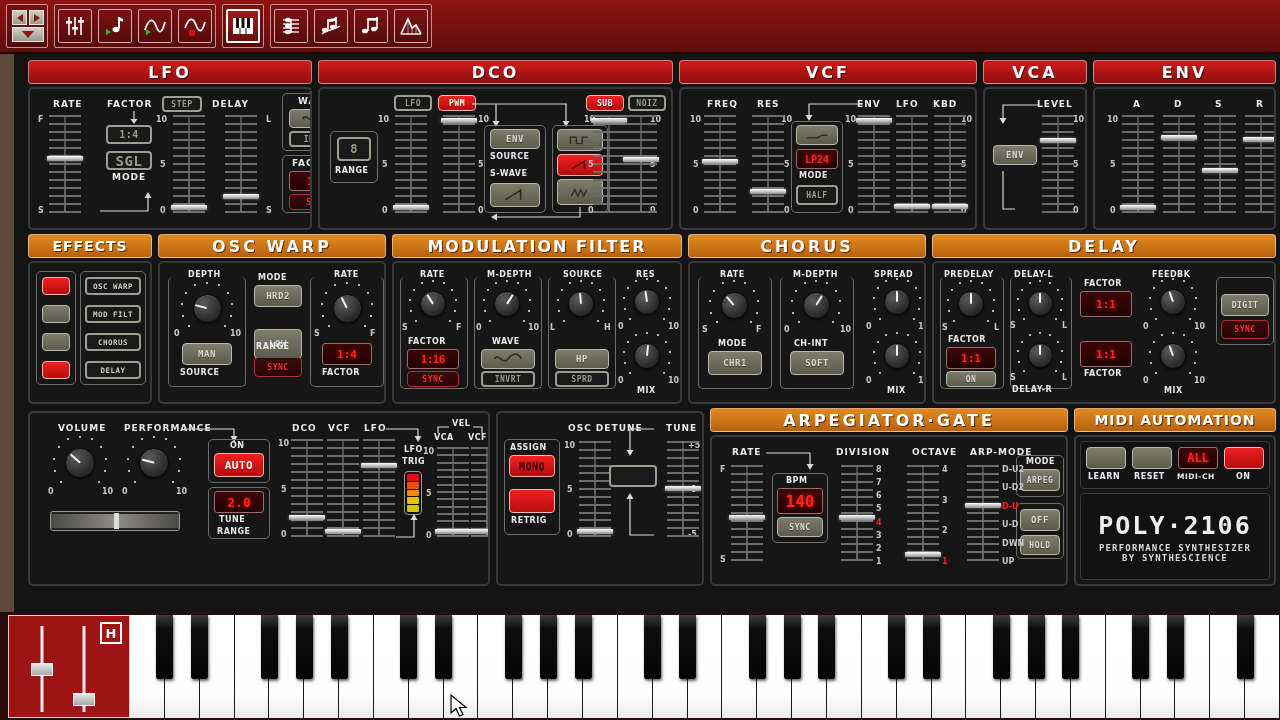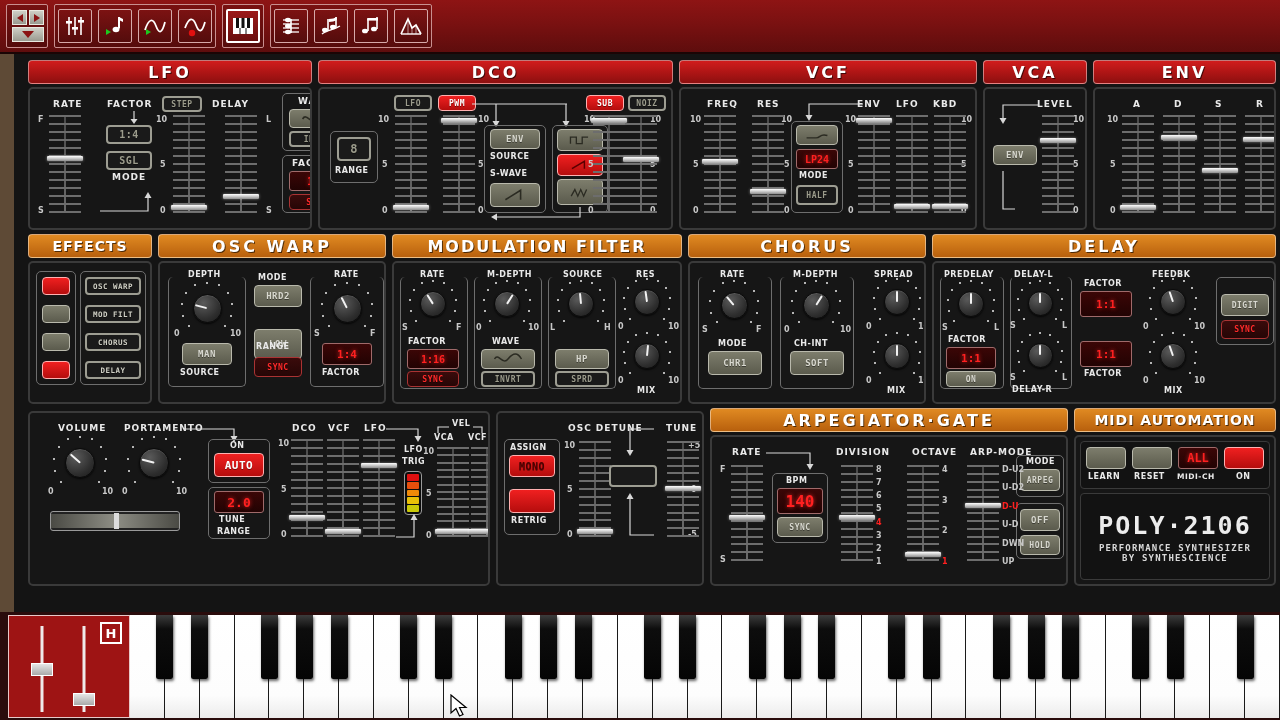--- a/index.html
+++ b/index.html
@@ -351,21 +351,21 @@
                   <i style="top: 88px;"></i>
                   <i style="top: 96px;"></i>
                 </div>
                 <div class="knob" style="top: 41.4px;"></div>
               </div>
 
           <div class="btn frame" style="left:72px;top:32px;width:46px;height:19px">
                 <span class="lcd" style="position:static;border:0;background:none;color:#9c9c8c;font-size:10px;text-shadow:none">1:4</span>
               </div>
           <div class="btn frame" style="left:72px;top:58px;width:46px;height:19px">
-                <span style="color:#9c9c8c;font-size:10px">SGL</span>
+                <span style="color:#9c9c8c;font-size:14px">SGL</span>
               </div>
           <div class="lab" style="left:78px;top:79px">MODE</div>
           <svg class="arrow" style="left:62px;top:90px;width:58px;height:30px">
                 <path d="M4 28h48V14" stroke="#d8d8d8" stroke-width="1.2" fill="none"></path>
                 <path d="M48.5 15l3.5-6 3.5 6z" fill="#d8d8d8"></path>
               </svg>
 
           <div class="btn frame" style="left:128px;top:3px;width:40px;height:16px;font-size:8px">
                 <span style="color:#9c9c8c">STEP</span>
               </div>
@@ -1314,21 +1314,21 @@
                 <div class="dot" style="left: 35.0307px; top: -0.611673px;"></div>
                 <div class="dot" style="left: 44.439px; top: 7.42369px;"></div>
                 <div class="dot" style="left: 49.1737px; top: 18.8545px;"></div>
                 <div class="dot" style="left: 48.203px; top: 31.189px;"></div>
                 <div class="dot" style="left: 41.7383px; top: 41.7383px;"></div>
                 <div class="dial" style="left: 9px; top: 9px; width: 30px; height: 30px;"></div>
                 <div class="ptr" style="height: 12.6px; left: 23px; top: 11.4px; transform: rotate(-48.6deg);"></div>
               </div>
           <div class="scale" style="left:14px;top:70px">0</div>
           <div class="scale" style="left:68px;top:70px">10</div>
-          <div class="lab" style="left:90px;top:6px">PORTAMENTO</div>
+          <div class="lab" style="left:90px;top:6px">PERFORMANCE</div>
           <div class="kn" id="kn-ct-port" style="left:96px;top:22px;width:48px;height:48px">
                 <div class="dot" style="left: 4.26167px; top: 41.7383px;"></div>
                 <div class="dot" style="left: -2.203px; top: 31.189px;"></div>
                 <div class="dot" style="left: -3.17374px; top: 18.8545px;"></div>
                 <div class="dot" style="left: 1.56105px; top: 7.42369px;"></div>
                 <div class="dot" style="left: 10.9693px; top: -0.611673px;"></div>
                 <div class="dot" style="left: 23px; top: -3.5px;"></div>
                 <div class="dot" style="left: 35.0307px; top: -0.611673px;"></div>
                 <div class="dot" style="left: 44.439px; top: 7.42369px;"></div>
                 <div class="dot" style="left: 49.1737px; top: 18.8545px;"></div>

